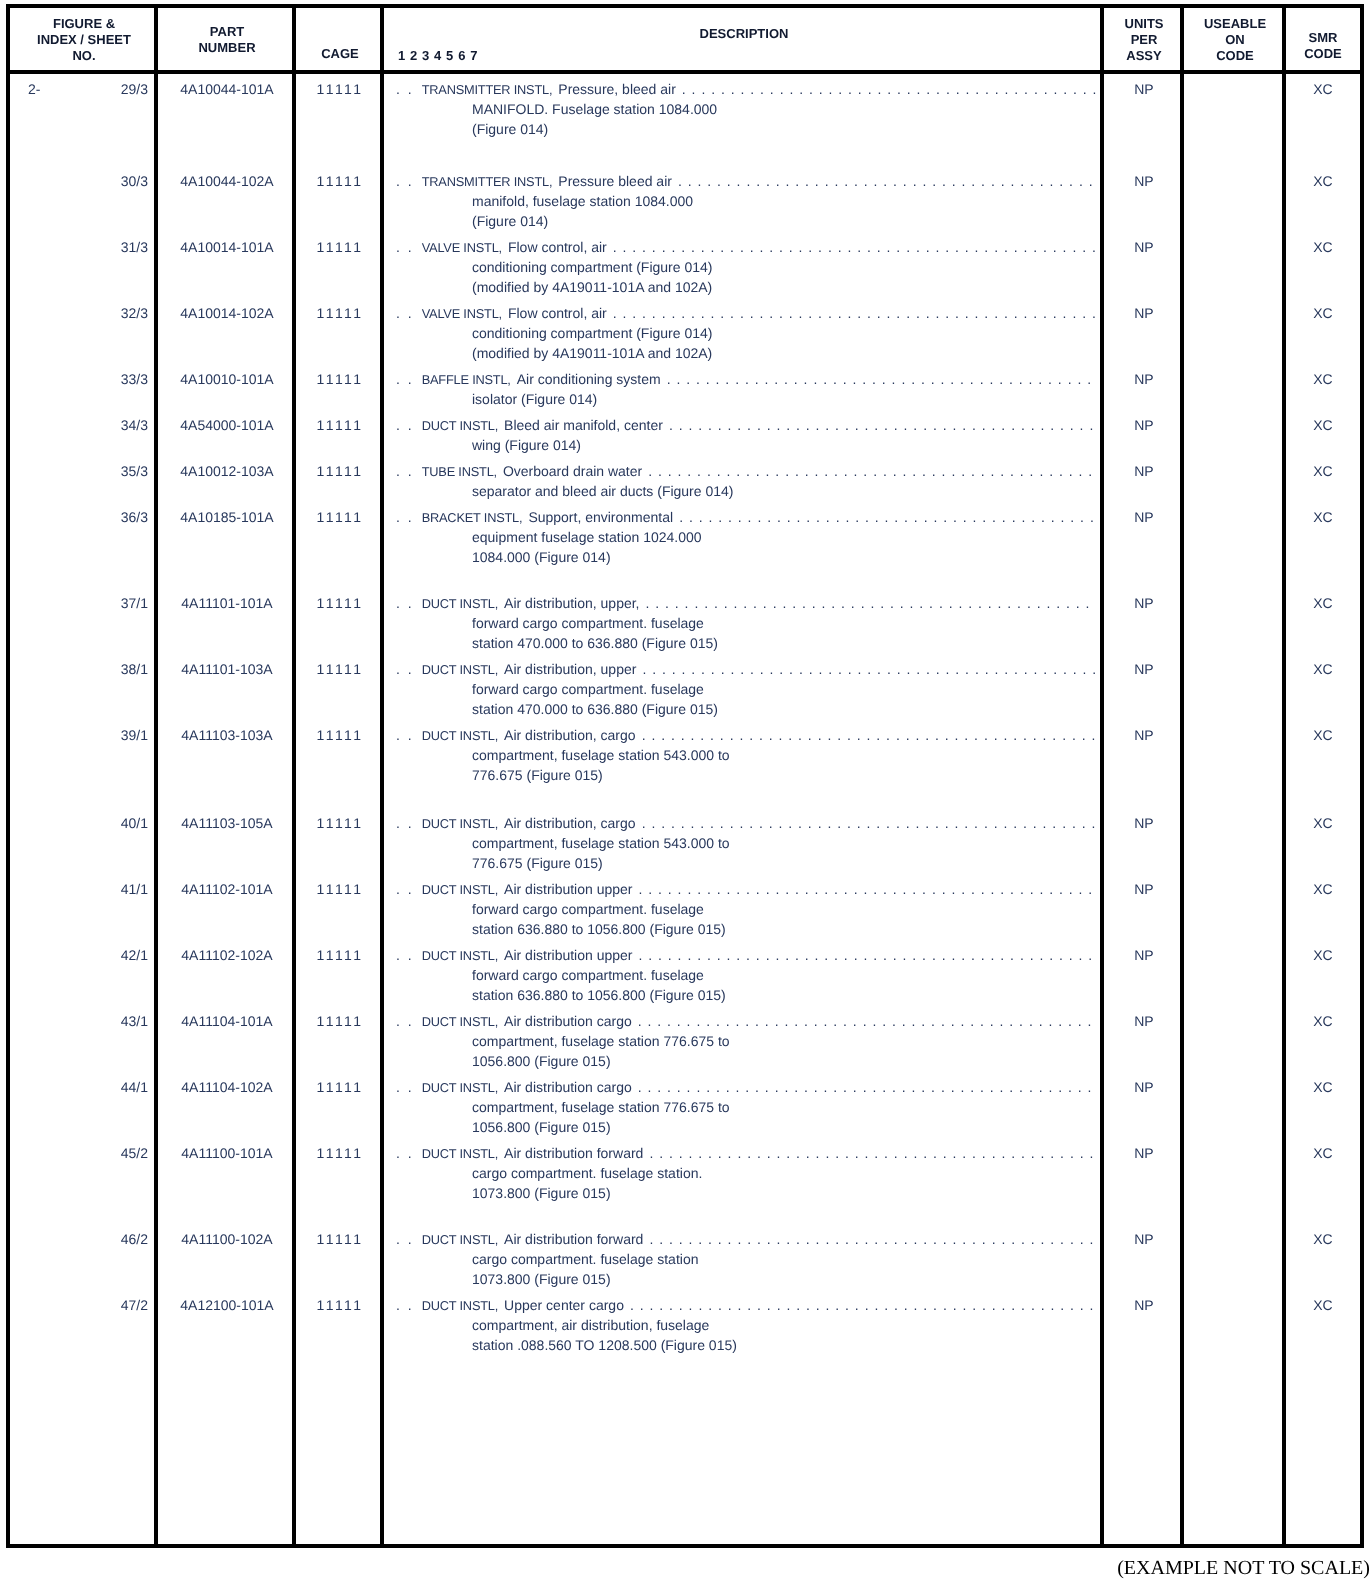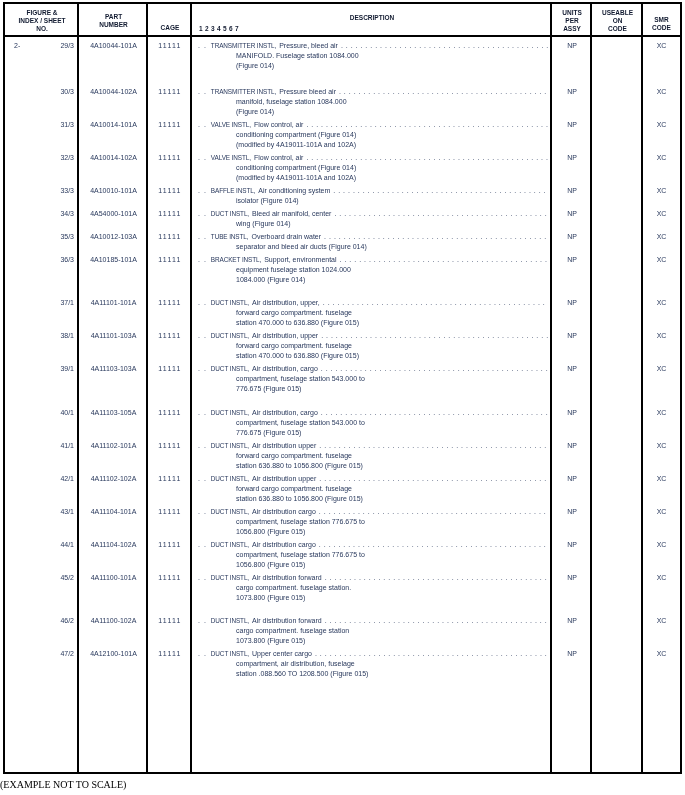--- a/index.html
+++ b/index.html
@@ -55,21 +55,21 @@
   .pfx { margin-right:4px; letter-spacing:1px; }
   .iname { font-size:6.4px; margin-right:3px; letter-spacing:-0.1px; }
   .dots { flex:1; overflow:hidden; white-space:nowrap; letter-spacing:0.5px; margin-left:3px; }
   .dcont { padding-left:38px; }
   .cell-units { text-align:center; }
   .cell-useable { text-align:center; }
   .cell-smr { text-align:center; }
 
   
   .footer-note {
-    position:absolute; left:0; right:0; top:779px; text-align:left;
+    position:absolute; left:0; right:0; top:779px; text-align:right;
     font-family:"Liberation Serif", serif; font-size:10px; color:#000;
   }
 </style>
 </head>
 <body>
 
 <div class="sheet">
 
   <div class="parts-table">
 

